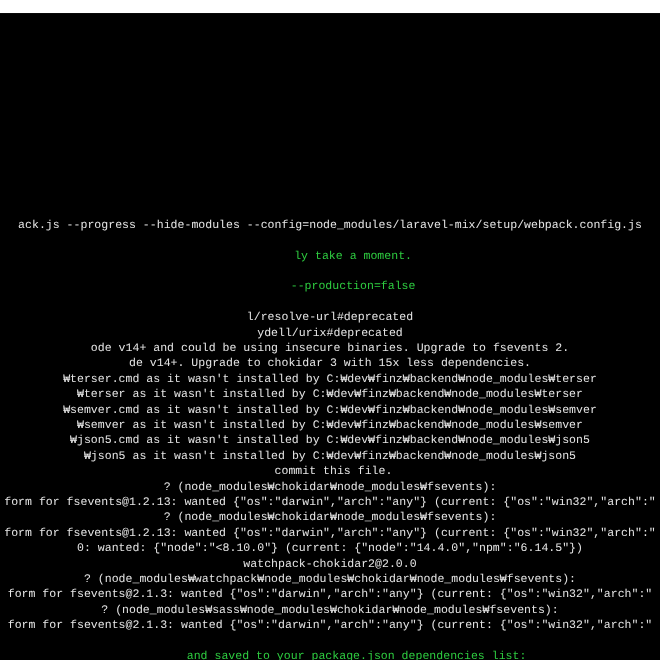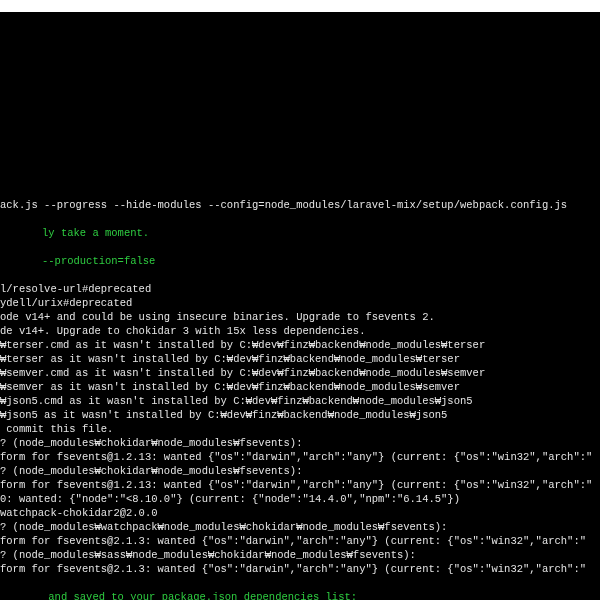--- a/index.html
+++ b/index.html
@@ -22,21 +22,21 @@
     font-size: 10.5px;
     line-height: 14px;
     padding: 0;
     white-space: pre;
     overflow: hidden;
     position: relative;
   }
   .spacer-top {
     height: 130px;
   }
-  .line { display: block; white-space: pre; }
+  .line { display: block; white-space: pre; text-align: center; }
   .green { color: #2ecc40; margin-left: 42px; }
   .white { color: #e5e5e5; }
 </style>
 </head>
 <body>
 
 <div class="window-top"></div>
 
 <div class="terminal">
   <div class="spacer-top"></div>

